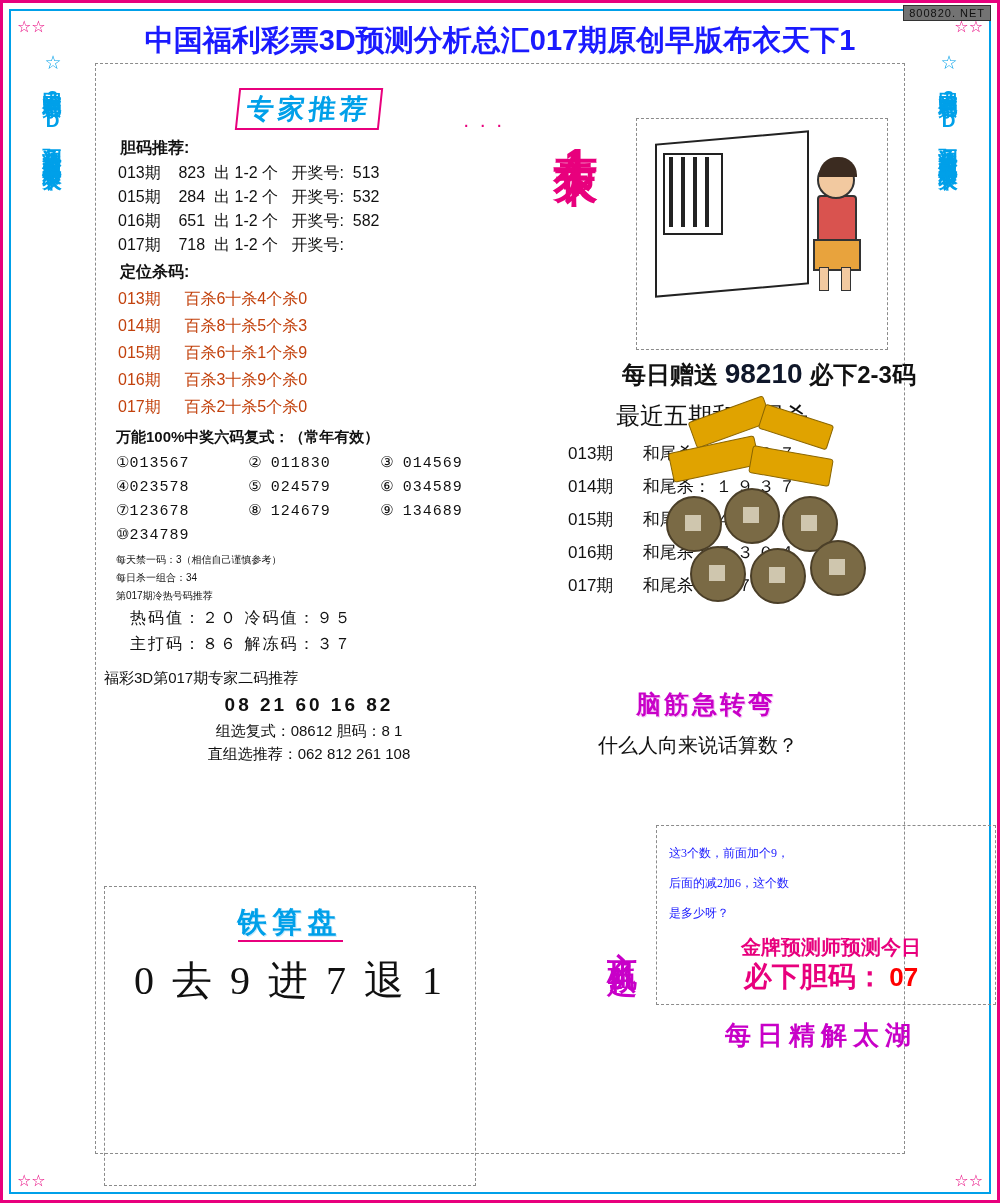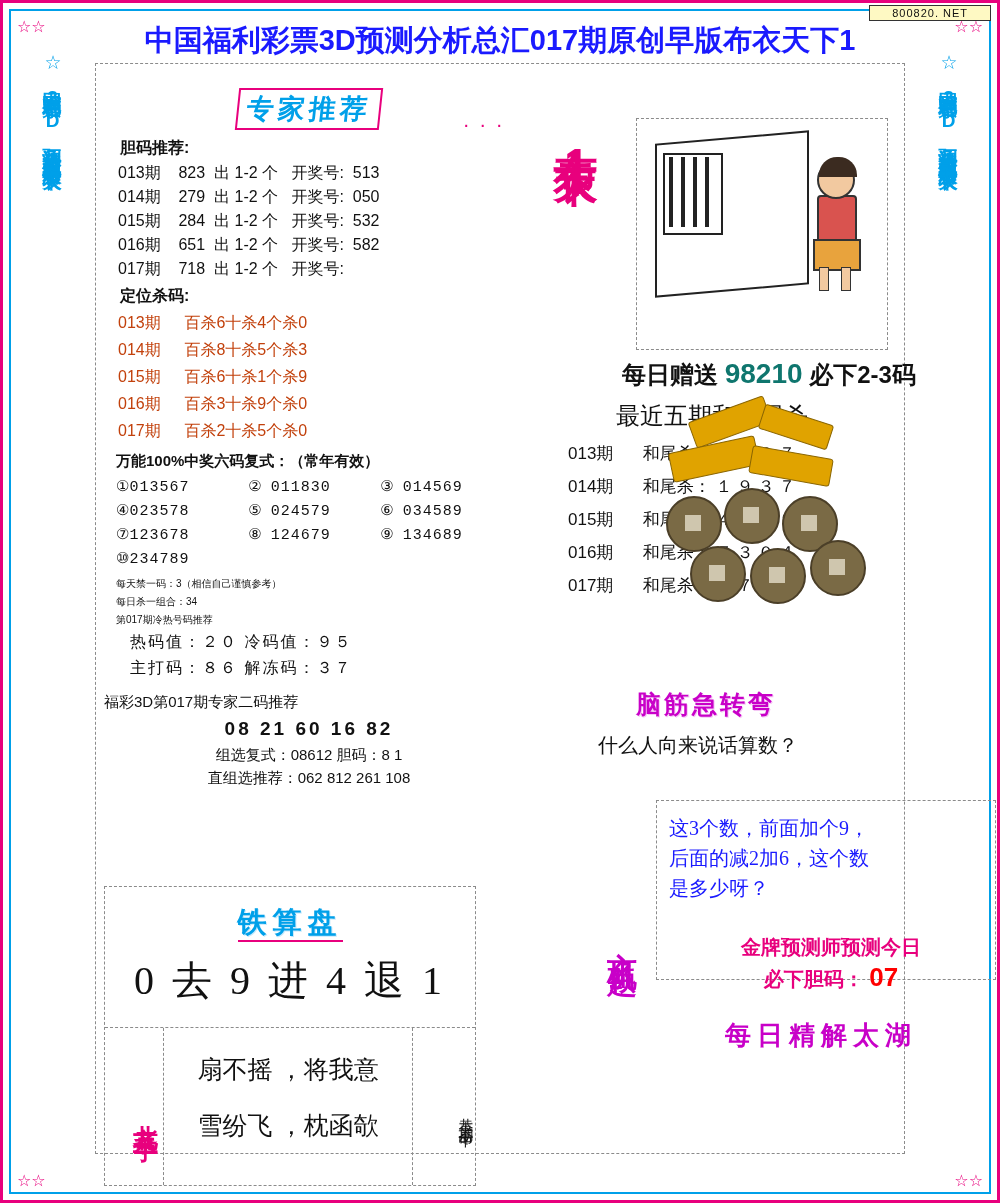--- a/index.html
+++ b/index.html
@@ -18,24 +18,24 @@
   }
   .inner-border{
     position:absolute;left:6px;top:6px;right:6px;bottom:6px;
     border:2px solid #00a0e9;
     box-sizing:border-box;
   }
   .watermark-tag{
     position:absolute;top:2px;right:6px;
     border:1px solid #333;
     font-size:11px;
-    padding:1px 22px;
+    padding:1px 5px;
     letter-spacing:1px;
     color:#111;
-    background:#fef9c3;
+    background:#737373;
     z-index:40;
   }
   
   .ribbon{
     position:absolute;top:48px;bottom:40px;width:46px;
     writing-mode:vertical-rl;
     text-orientation:upright;
     font-size:19px;
     font-weight:bold;
     color:#00a0e9;
@@ -166,21 +166,21 @@
     text-align:center;
   }
   .cartoon{
     position:absolute;left:110px;top:48px;width:250px;height:230px;
     border:1px dashed #8b8b8b;background:#fff;
   }
   .gift-line{
     position:absolute;left:96px;top:288px;width:370px;
     font-size:24px;font-weight:bold;color:#111;white-space:nowrap;
   }
-  .gift-line .num{color:#0f766e;font-size:28px;}
+  .gift-line .num{color:#0f172a;font-size:28px;}
   .tail-box{
     position:absolute;left:36px;top:330px;width:300px;
   }
   .tail-title{
     text-align:center;font-size:24px;color:#111;margin-bottom:10px;
     font-family:"Liberation Serif","DejaVu Serif",serif;
   }
   .tail-row{
     font-size:17px;color:#111;margin:10px 0 10px 6px;white-space:nowrap;
   }
@@ -200,31 +200,31 @@
     font-size:20px;color:#111;
     font-family:"Liberation Serif","DejaVu Serif",serif;
   }
   .answer-vert{
     position:absolute;left:58px;top:750px;width:58px;height:240px;
     writing-mode:vertical-rl;text-orientation:upright;
     font-size:30px;font-weight:bold;color:#c800c8;letter-spacing:8px;
     text-align:center;
   }
   .riddle-box{
-    position:absolute;left:130px;top:730px;width:340px;height:180px;
+    position:absolute;left:130px;top:755px;width:340px;height:180px;
     border:1px dashed #8b8b8b;box-sizing:border-box;
     padding:12px 2px 0 12px;
-    font-size:20px;color:#1a1aff;line-height:30px;
+    font-size:12px;color:#1a1aff;line-height:30px;
     font-family:"Liberation Serif","DejaVu Serif",serif;
   }
   .gold-pred{
     position:absolute;left:130px;top:862px;width:350px;
     text-align:center;font-size:20px;color:#e8007d;line-height:30px;font-weight:bold;
   }
-  .gold-pred .dan{font-size:20px;}
+  .gold-pred .dan{font-size:28px;}
   .gold-pred .val{color:#ff0000;font-size:26px;}
   .taihu{
     position:absolute;left:110px;top:948px;width:370px;
     text-align:center;font-size:26px;font-weight:bold;color:#c800c8;letter-spacing:6px;
     font-family:"Liberation Serif","DejaVu Serif",serif;
   }
   
   .c-frame{position:absolute;left:18px;top:18px;width:150px;height:150px;border:2px solid #222;background:#fff;transform:skewY(-5deg);} 
   .c-frame2{position:absolute;left:26px;top:34px;width:56px;height:78px;border:2px solid #222;background:#fff;}
   .c-bars{position:absolute;left:30px;top:38px;width:48px;height:70px;}
@@ -264,27 +264,20 @@
       </div>
 
       <div class="sub-head">胆码推荐:</div>
 
       <div class="row">
         <span class="per">013期</span>
         <span class="mid">823</span>
         &nbsp;<span>出 1-2 个</span>
         &nbsp;&nbsp;<span>开奖号:</span>
         &nbsp;<span>513</span>
-      </div>
-      <div class="row">
-        <span class="per">014期</span>
-        <span class="mid">279</span>
-        &nbsp;<span>出 1-2 个</span>
-        &nbsp;&nbsp;<span>开奖号:</span>
-        &nbsp;<span>050</span>
       </div>
       <div class="row">
         <span class="per">015期</span>
         <span class="mid">284</span>
         &nbsp;<span>出 1-2 个</span>
         &nbsp;&nbsp;<span>开奖号:</span>
         &nbsp;<span>532</span>
       </div>
       <div class="row">
         <span class="per">016期</span>
@@ -345,29 +338,21 @@
       <div class="hot">主打码：８６ 解冻码：３７</div>
 
       <div class="two-code-head">福彩3D第017期专家二码推荐</div>
       <div class="two-code">08 21 60 16 82</div>
       <div class="zuxuan">组选复式：08612    胆码：8 1</div>
       <div class="zuxuan">直组选推荐：062 812 261 108</div>
     </div>
 
     <div class="abacus">
       <div class="abacus-title"><span class="u">铁算盘</span></div>
-      <div class="abacus-nums">0 去 9 进 4 退 1</div>
-      <div class="abacus-body">
-        <div class="abacus-vert">北京圣手</div>
-        <div class="abacus-lines">
-          <div>扇不摇 ，将我意</div>
-          <div>雪纷飞 ，枕函欹</div>
-        </div>
-        <div class="abacus-right">恭喜上期命中</div>
-      </div>
+      <div class="abacus-nums">0 去 9 进 7 退 1</div>
     </div>
 
     <div class="right-col">
 
       <div class="buyi-vert">布衣天下1</div>
 
       <div class="cartoon">
         <div class="c-frame"></div>
         <div class="c-frame2"></div>
         <div class="c-bars">

